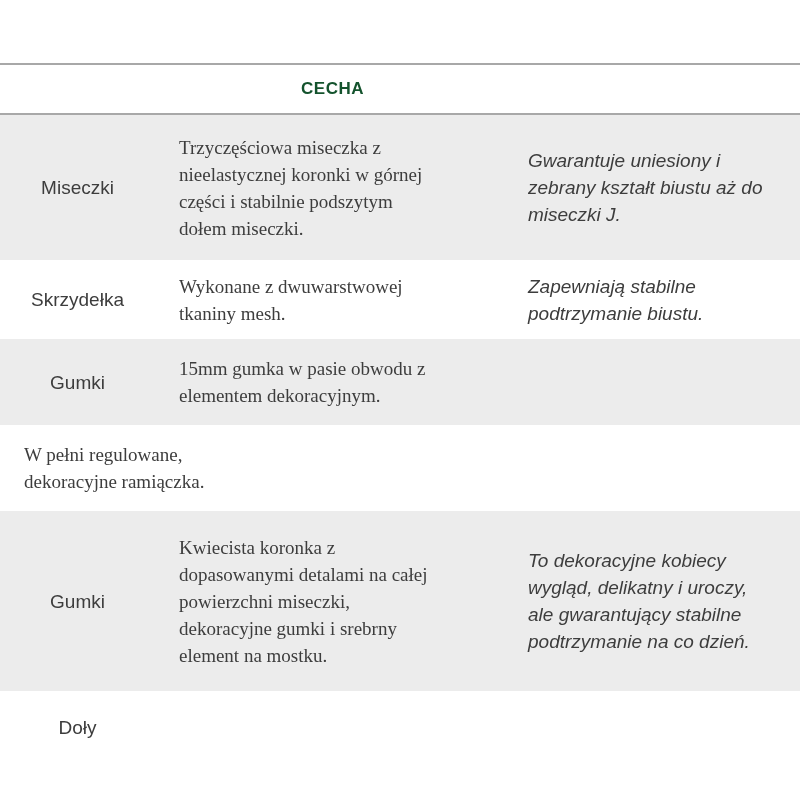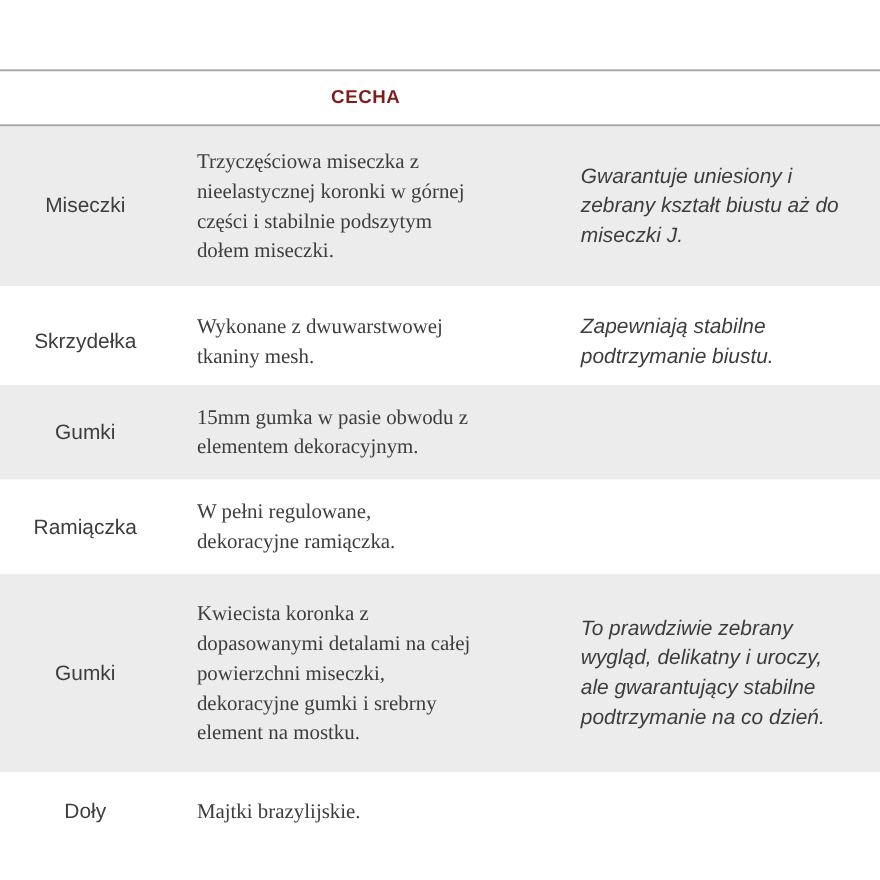--- a/index.html
+++ b/index.html
@@ -31,21 +31,21 @@
     height: 48px;
     background: #ffffff;
   }
   .header-cell {
     display: flex;
     align-items: center;
     justify-content: center;
     font-weight: bold;
     font-size: 17px;
     letter-spacing: 0.5px;
-    color: #7f1d1d;
+    color: #14532d;
   }
   .row {
     background: #ffffff;
   }
   .row.striped {
     background: #ececec;
   }
   .cell {
     display: flex;
     align-items: center;
@@ -64,21 +64,21 @@
     white-space: pre;
     font-family: Liberation Serif, serif;
   }
   .benefit-cell {
     padding-left: 18px;
     padding-right: 2px;
     white-space: pre;
     font-style: italic;
   }
   .h-145 { min-height: 145px; }
-  .h-79  { min-height: 79px; margin-top: 11px; }
+  .h-79  { min-height: 79px; }
   .h-86  { min-height: 86px; }
   .h-180 { min-height: 180px; }
   .h-72  { min-height: 72px; }
 </style>
 </head>
 <body>
 
 <div class="page">
 
   <div class="rule"></div>
@@ -109,37 +109,35 @@
 podtrzymanie biustu.</div>
   </div>
 
   <div class="grid-row row striped h-86">
     <div class="cell label-cell">Gumki</div>
     <div class="cell feature-cell">15mm gumka w pasie obwodu z
 elementem dekoracyjnym.</div>
   </div>
 
   <div class="grid-row row h-86">
-    <div class="cell label-cell">Ramiączka</div>
     <div class="cell feature-cell">W pełni regulowane,
 dekoracyjne ramiączka.</div>
   </div>
 
   <div class="grid-row row striped h-180">
     <div class="cell label-cell">Gumki</div>
     <div class="cell feature-cell">Kwiecista koronka z
 dopasowanymi detalami na całej
 powierzchni miseczki,
 dekoracyjne gumki i srebrny
 element na mostku.</div>
-    <div class="cell benefit-cell">To prawdziwie zebrany
+    <div class="cell benefit-cell">To dekoracyjne kobiecy
 wygląd, delikatny i uroczy,
 ale gwarantujący stabilne
 podtrzymanie na co dzień.</div>
   </div>
 
   <div class="grid-row row h-72">
     <div class="cell label-cell">Doły</div>
-    <div class="cell feature-cell">Majtki brazylijskie.</div>
     <div class="cell benefit-cell"></div>
   </div>
 
 </div>
 
 </body></html>

